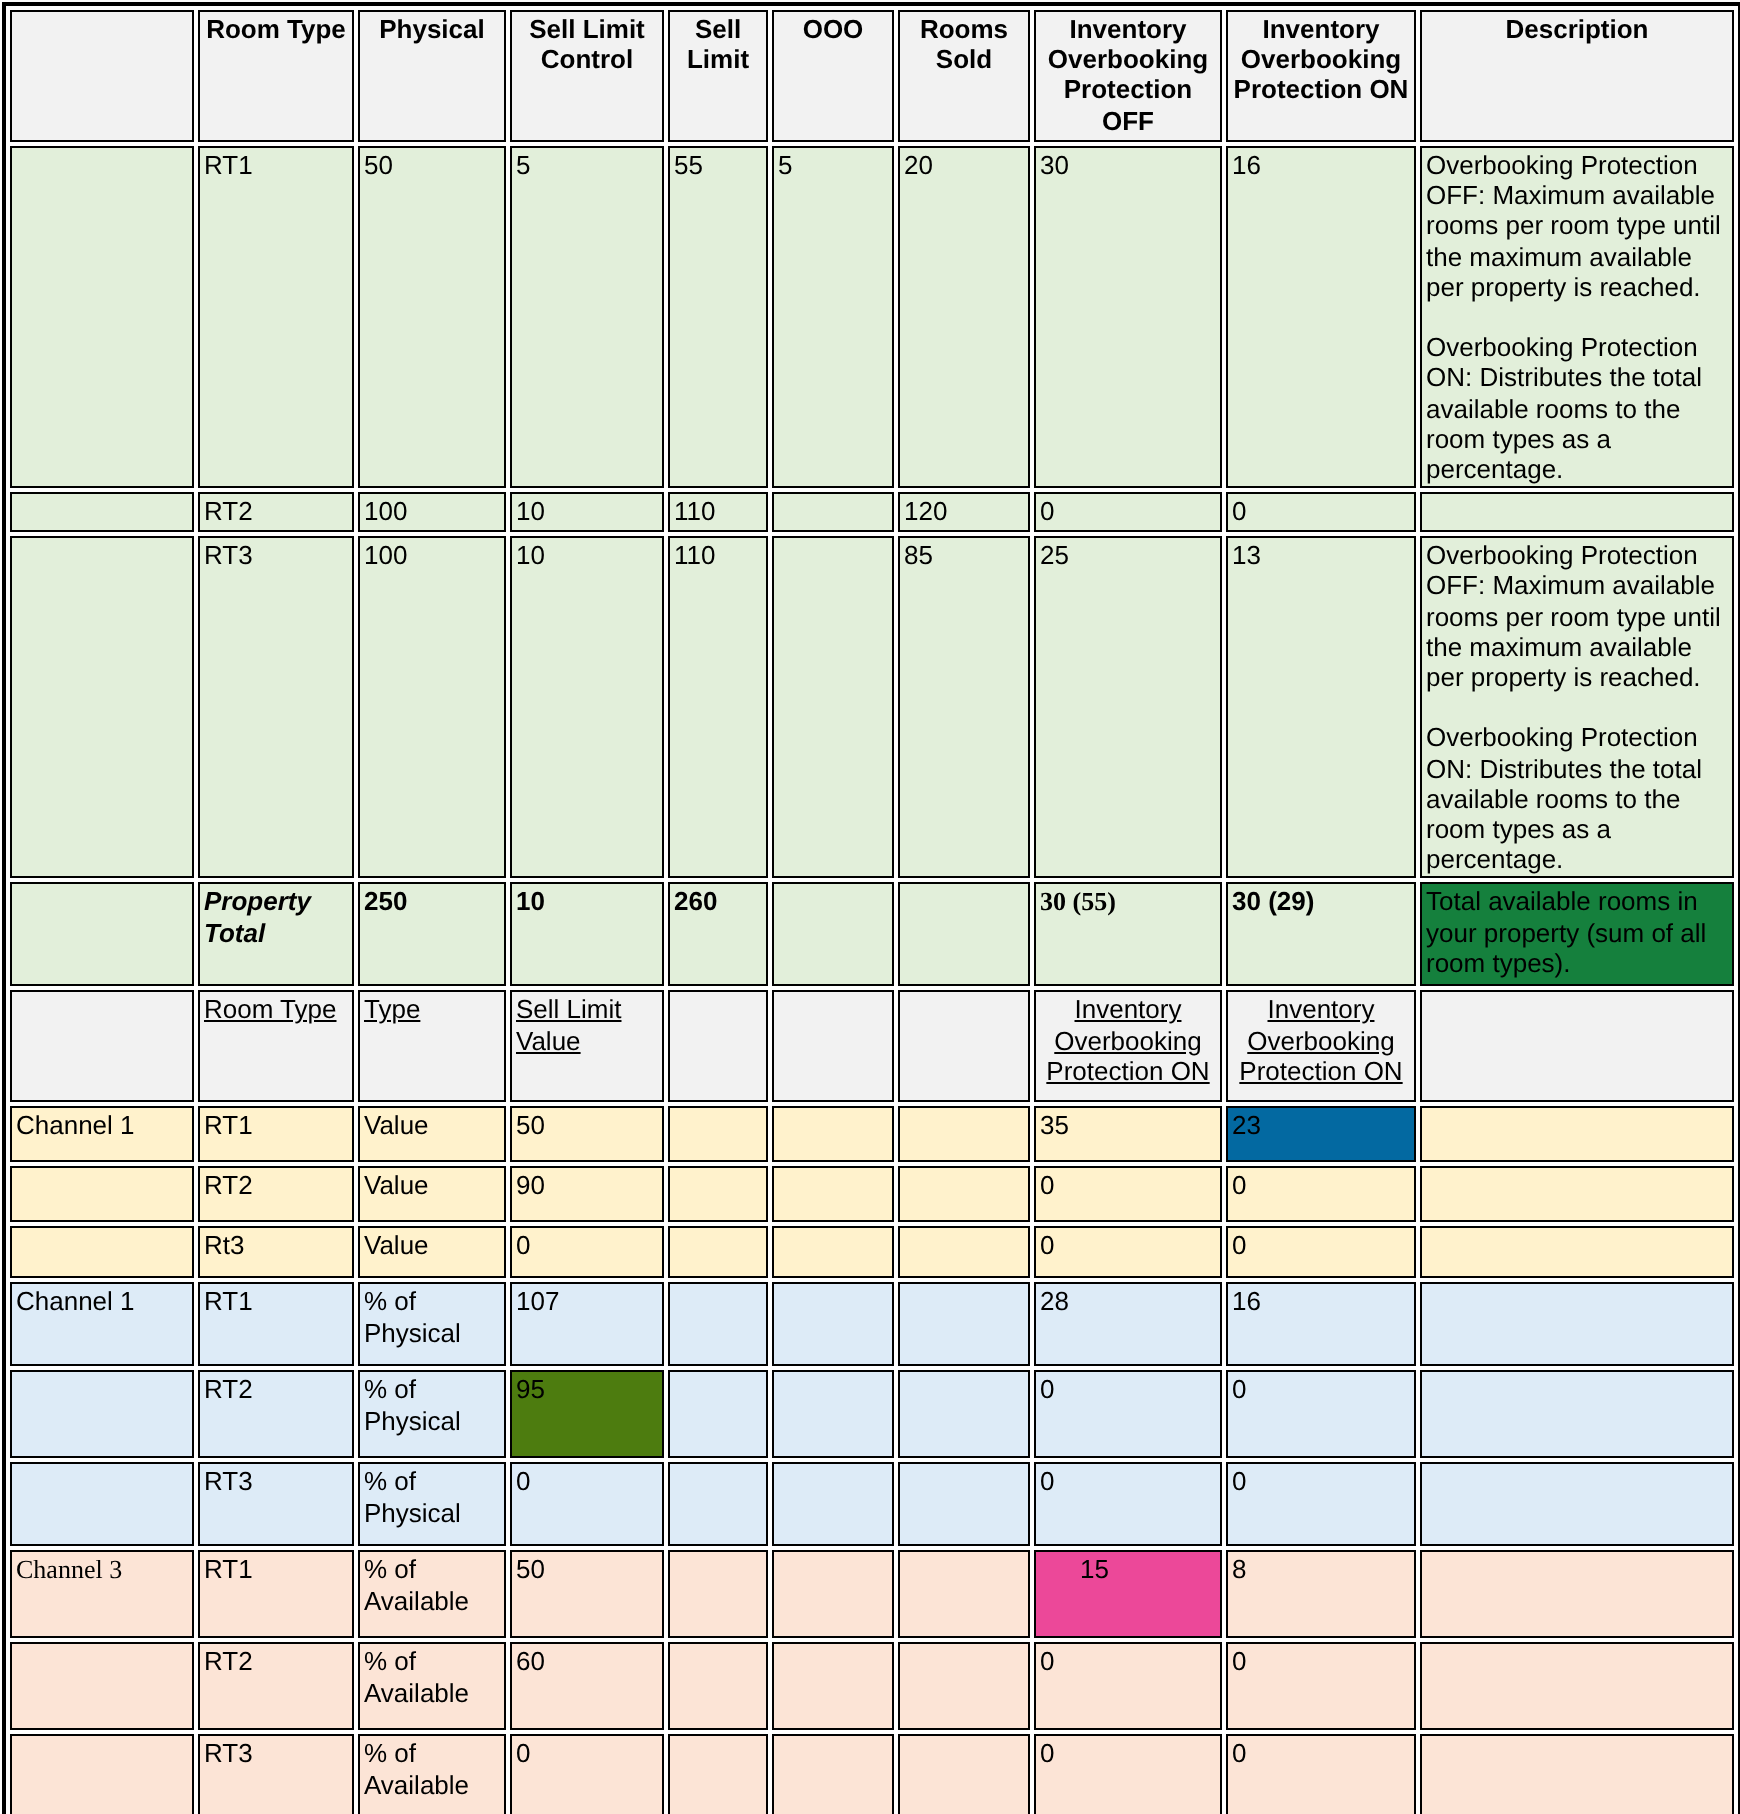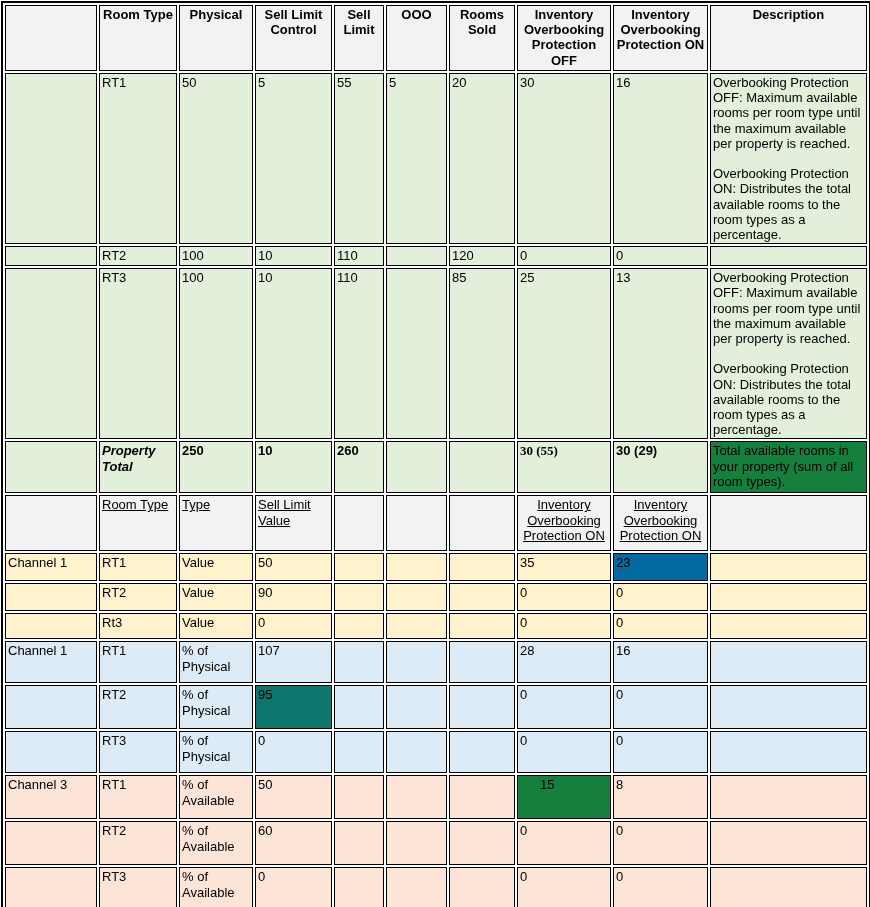--- a/index.html
+++ b/index.html
@@ -189,49 +189,49 @@
           <td class="" style="background: rgb(221, 235, 247);"></td>
           <td class="" style="background: rgb(221, 235, 247);"></td>
           <td class=" al-r" style="background: rgb(221, 235, 247);">28</td>
           <td class=" al-r" style="background: rgb(221, 235, 247);">16</td>
           <td class="" style="background: rgb(221, 235, 247);"></td>
         </tr>
         <tr style="height: 44px;">
           <td class="" style="background: rgb(221, 235, 247);"></td>
           <td class="" style="background: rgb(221, 235, 247);">RT2</td>
           <td class="" style="background: rgb(221, 235, 247);">% of Physical</td>
-          <td class=" al-r" style="background: #0f766e;">95</td>
+          <td class=" al-r" style="background: #4d7c0f;">95</td>
           <td class="" style="background: rgb(221, 235, 247);"></td>
           <td class="" style="background: rgb(221, 235, 247);"></td>
           <td class="" style="background: rgb(221, 235, 247);"></td>
           <td class=" al-r" style="background: rgb(221, 235, 247);">0</td>
           <td class=" al-r" style="background: rgb(221, 235, 247);">0</td>
           <td class="" style="background: rgb(221, 235, 247);"></td>
         </tr>
         <tr style="height: 42px;">
           <td class="" style="background: rgb(221, 235, 247);"></td>
           <td class="" style="background: rgb(221, 235, 247);">RT3</td>
           <td class="" style="background: rgb(221, 235, 247);">% of Physical</td>
           <td class=" al-r" style="background: rgb(221, 235, 247);">0</td>
           <td class="" style="background: rgb(221, 235, 247);"></td>
           <td class="" style="background: rgb(221, 235, 247);"></td>
           <td class="" style="background: rgb(221, 235, 247);"></td>
           <td class=" al-r" style="background: rgb(221, 235, 247);">0</td>
           <td class=" al-r" style="background: rgb(221, 235, 247);">0</td>
           <td class="" style="background: rgb(221, 235, 247);"></td>
         </tr>
         <tr style="height: 44px;">
-          <td class="" style="background: rgb(252, 228, 214);">Channel 3</td>
+          <td class="" style="background: rgb(252, 228, 214); font-family: Liberation Serif, serif;">Channel 3</td>
           <td class="" style="background: rgb(252, 228, 214);">RT1</td>
           <td class="" style="background: rgb(252, 228, 214);">% of Available</td>
           <td class=" al-r" style="background: rgb(252, 228, 214);">50</td>
           <td class="" style="background: rgb(252, 228, 214);"></td>
           <td class="" style="background: rgb(252, 228, 214);"></td>
           <td class="" style="background: rgb(252, 228, 214);"></td>
-          <td class=" al-r" style="background: #15803d; padding-left: 22px;">15</td>
+          <td class=" al-r" style="background: #ec4899; padding-left: 22px;">15</td>
           <td class=" al-r" style="background: rgb(252, 228, 214);">8</td>
           <td class="" style="background: rgb(252, 228, 214);"></td>
         </tr>
         <tr style="height: 44px;">
           <td class="" style="background: rgb(252, 228, 214);"></td>
           <td class="" style="background: rgb(252, 228, 214);">RT2</td>
           <td class="" style="background: rgb(252, 228, 214);">% of Available</td>
           <td class=" al-r" style="background: rgb(252, 228, 214);">60</td>
           <td class="" style="background: rgb(252, 228, 214);"></td>
           <td class="" style="background: rgb(252, 228, 214);"></td>

